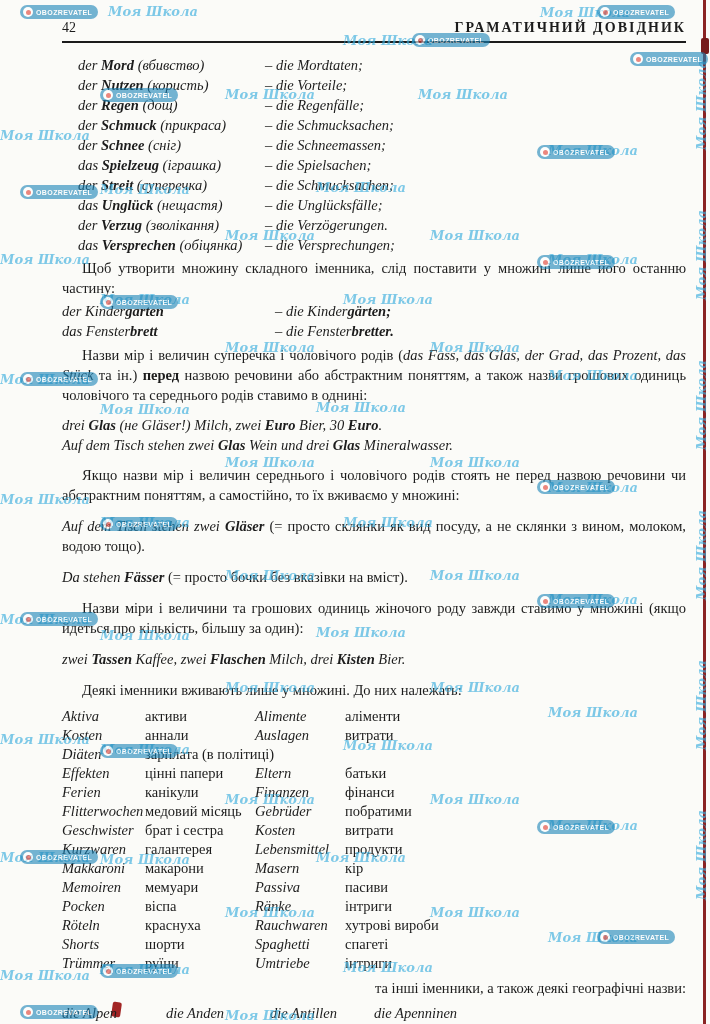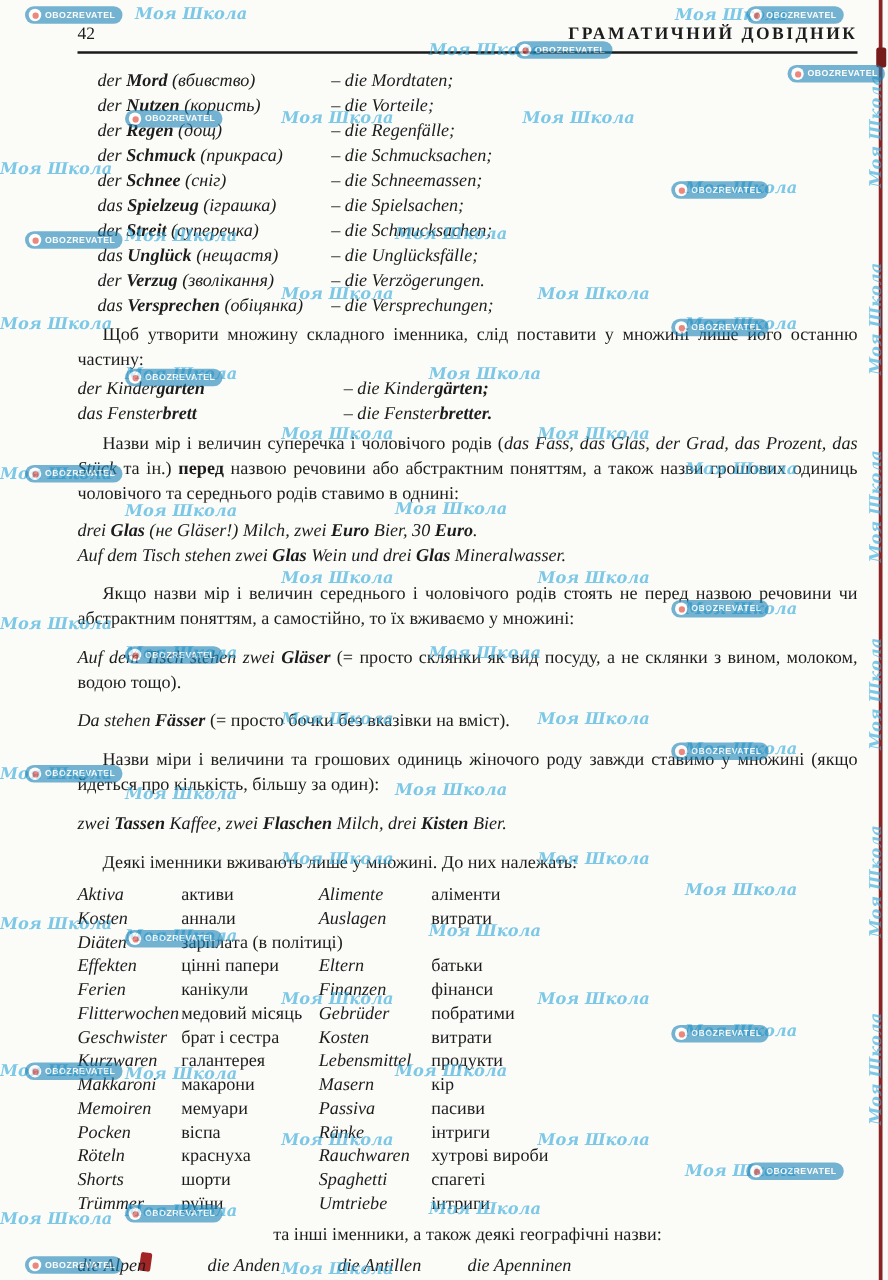--- a/index.html
+++ b/index.html
@@ -36,21 +36,21 @@
   .ex{text-align:left;}
   .para-compound{margin-top:3px;}
   .para-measures{margin-top:4px;}
   .ex-m1{margin-top:10px;}
   .para-standalone{margin-top:10px;}
   .ex-glaeser{margin-top:11px;}
   .ex-faesser{margin-top:11px;}
   .para-feminine{margin-top:11px;}
   .ex-feminine{margin-top:11px;}
   .para-pluralonly{margin-top:11px;}
-  .para-geo{margin-top:5px;text-align:center;}
+  .para-geo{margin-top:5px;text-align:right;}
   
   .pl-table{margin-top:7px;}
   .prow{display:grid;grid-template-columns:83px 110px 90px auto;line-height:19px;}
   .prow span{white-space:nowrap;}
   
   .geo{margin-top:5px;display:flex;}
   .geo-item{width:104px;white-space:nowrap;}
   
   .i,.s-i{font-style:italic;}
   .s-b{font-weight:bold;}

